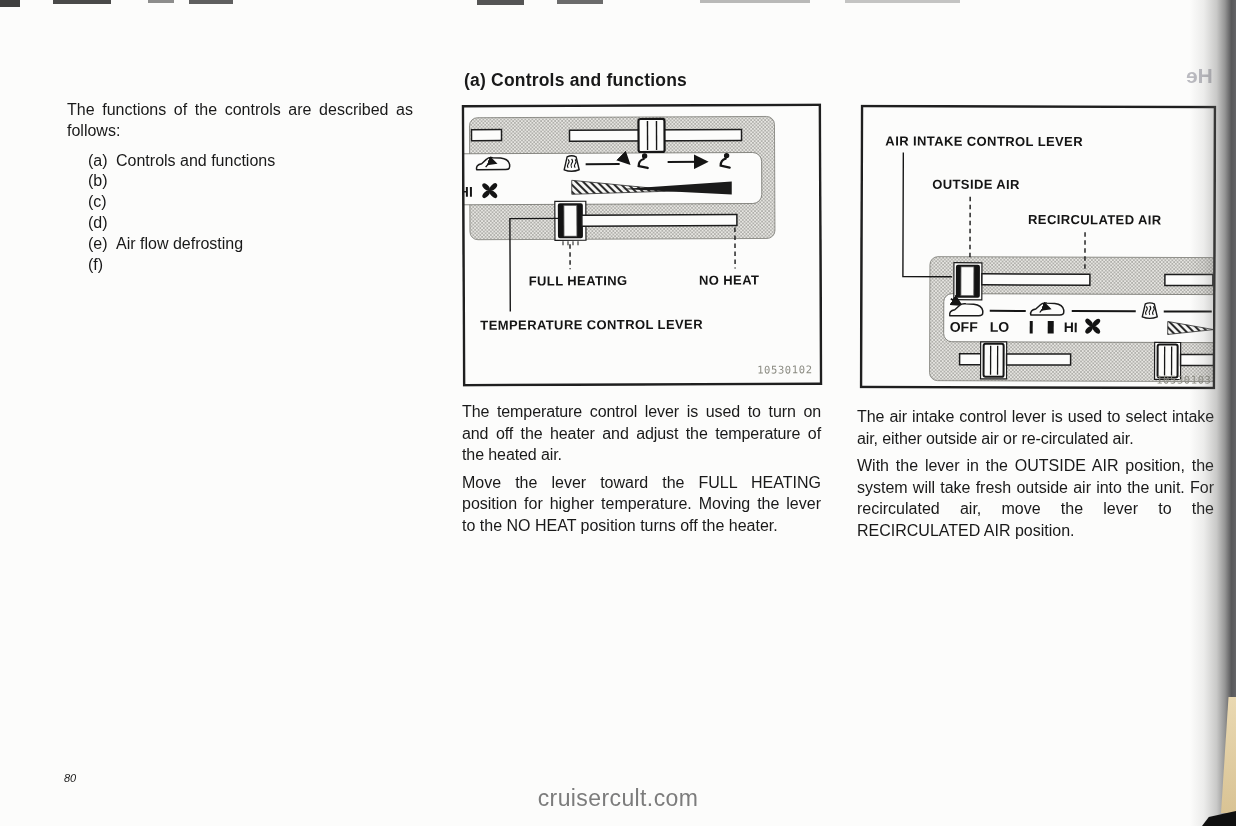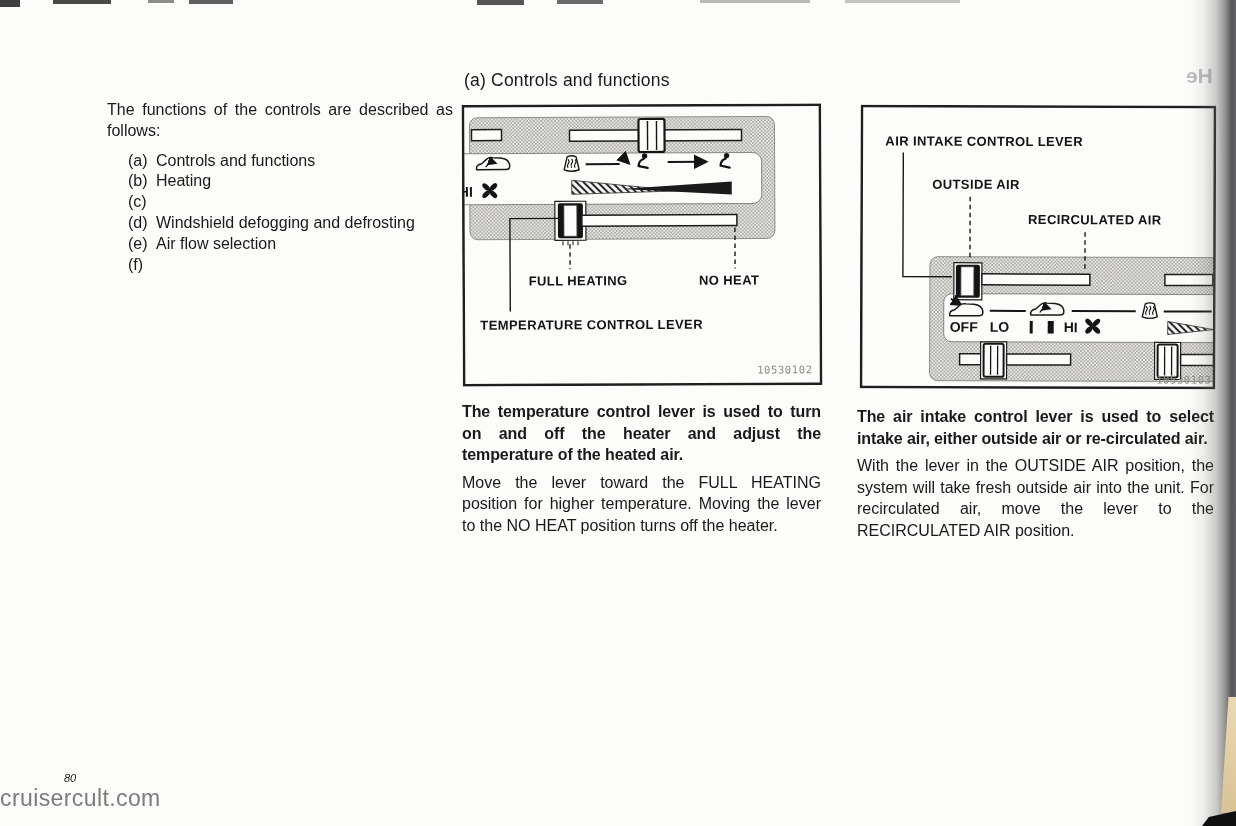--- a/index.html
+++ b/index.html
@@ -2,38 +2,38 @@
 <html><head>
 <meta charset="utf-8">
 <style>
   * { box-sizing: border-box; }
   html,body { margin:0; padding:0; }
   body {
     width:1236px; height:826px; position:relative; overflow:hidden;
     background:#fcfcfb; color:#191919;
     font-family:"Liberation Sans","DejaVu Sans",sans-serif;
   }
-  .heading { position:absolute; left:464px; top:70px; font-size:17.5px; font-weight:400; letter-spacing:.2px; white-space:nowrap; }
-  .left-col { position:absolute; left:67px; top:100px; width:346px; font-size:16px; line-height:20.8px;margin-left:40px; }
+  .heading { position:absolute; left:464px; top:70px; font-size:17.5px; font-weight:700; letter-spacing:.2px; white-space:nowrap; }
+  .left-col { position:absolute; left:67px; top:100px; width:346px; font-size:16px; line-height:20.8px; }
   .intro { text-align:justify; }
   .toc { margin-top:9px; }
   .toc-row { display:flex; }
   .toc-row { padding-left:21px; }
   .toc-label { flex:0 0 28px; }
   .toc-text { flex:1; }
   .fig { position:absolute; }
   #fig1 { left:462px; top:104px; transform:rotate(-0.25deg); }
   #fig2 { left:860px; top:105px; transform:rotate(0.2deg); }
   .col-text { position:absolute; width:359px; font-size:16px; line-height:21.6px; text-align:justify; }
   #col2-text { left:462px; top:401px; }
   #col3-text { left:857px; top:406px; width:357px; }
-  .bold-para { font-weight:700; letter-spacing:-0.1px; }
+  .bold-para { font-weight:400; letter-spacing:-0.1px; }
   .body-para { margin-top:6px; }
   .page-number { position:absolute; left:64px; top:772px; font-size:11px;font-style:italic; }
-  .watermark { position:absolute; left:0; top:785px; width:100%; text-align:left; font-size:23px; color:#7c7c7c; letter-spacing:.4px; }
+  .watermark { position:absolute; left:0; top:785px; width:100%; text-align:center; font-size:23px; color:#7c7c7c; letter-spacing:.4px; }
   .showthrough { position:absolute; left:1186px; top:64px; font-size:21px; font-weight:700; color:#91919b; opacity:.6; transform:scaleX(-1); filter:blur(.5px); }
   .right-shadow { position:absolute; top:0; right:0; width:46px; height:100%;
     background:linear-gradient(to right, rgba(120,120,118,0) 0%, rgba(120,120,118,.12) 30%, rgba(105,105,103,.35) 58%, rgba(80,80,80,.6) 76%, rgba(52,52,54,.82) 90%, rgba(62,62,66,.8) 100%); }
   .corner-tan { position:absolute; right:0; bottom:13px; width:15px; height:116px;
     background:linear-gradient(to bottom,#ead9b2,#d9c394); clip-path:polygon(50% 0,100% 0,100% 100%,0 100%); }
   .corner-black { position:absolute; right:0; bottom:0; width:34px; height:15px; background:#101010; clip-path:polygon(20% 40%,100% 0,100% 100%,0 100%); }
   .smudge { position:absolute; top:0; background:#1d1d1d; }
   
   .dlab { font-family:"Liberation Sans",sans-serif; font-weight:700; font-size:13px; letter-spacing:.4px; fill:#141414; }
   .dfan { font-family:"Liberation Sans",sans-serif; font-weight:700; font-size:14px; fill:#141414; }
@@ -48,32 +48,30 @@
 
 <div class="left-col">
   <div class="intro">The functions of the controls are described as follows:</div>
   <div class="toc">
     <div class="toc-row">
         <span class="toc-label">(a)</span>
         <span class="toc-text">Controls and functions</span>
       </div>
     <div class="toc-row">
         <span class="toc-label">(b)</span>
-        <span class="toc-text">Heating</span>
       </div>
     <div class="toc-row">
         <span class="toc-label">(c)</span>
       </div>
     <div class="toc-row">
         <span class="toc-label">(d)</span>
-        <span class="toc-text">Windshield defogging and defrosting</span>
       </div>
     <div class="toc-row">
         <span class="toc-label">(e)</span>
-        <span class="toc-text">Air flow selection</span>
+        <span class="toc-text">Air flow defrosting</span>
       </div>
     <div class="toc-row">
         <span class="toc-label">(f)</span>
       </div>
   </div>
 </div>
 
 <div class="heading">(a) Controls and functions</div>
 
 <svg id="fig1" class="fig" width="360" height="282" viewBox="0 0 360 282">

